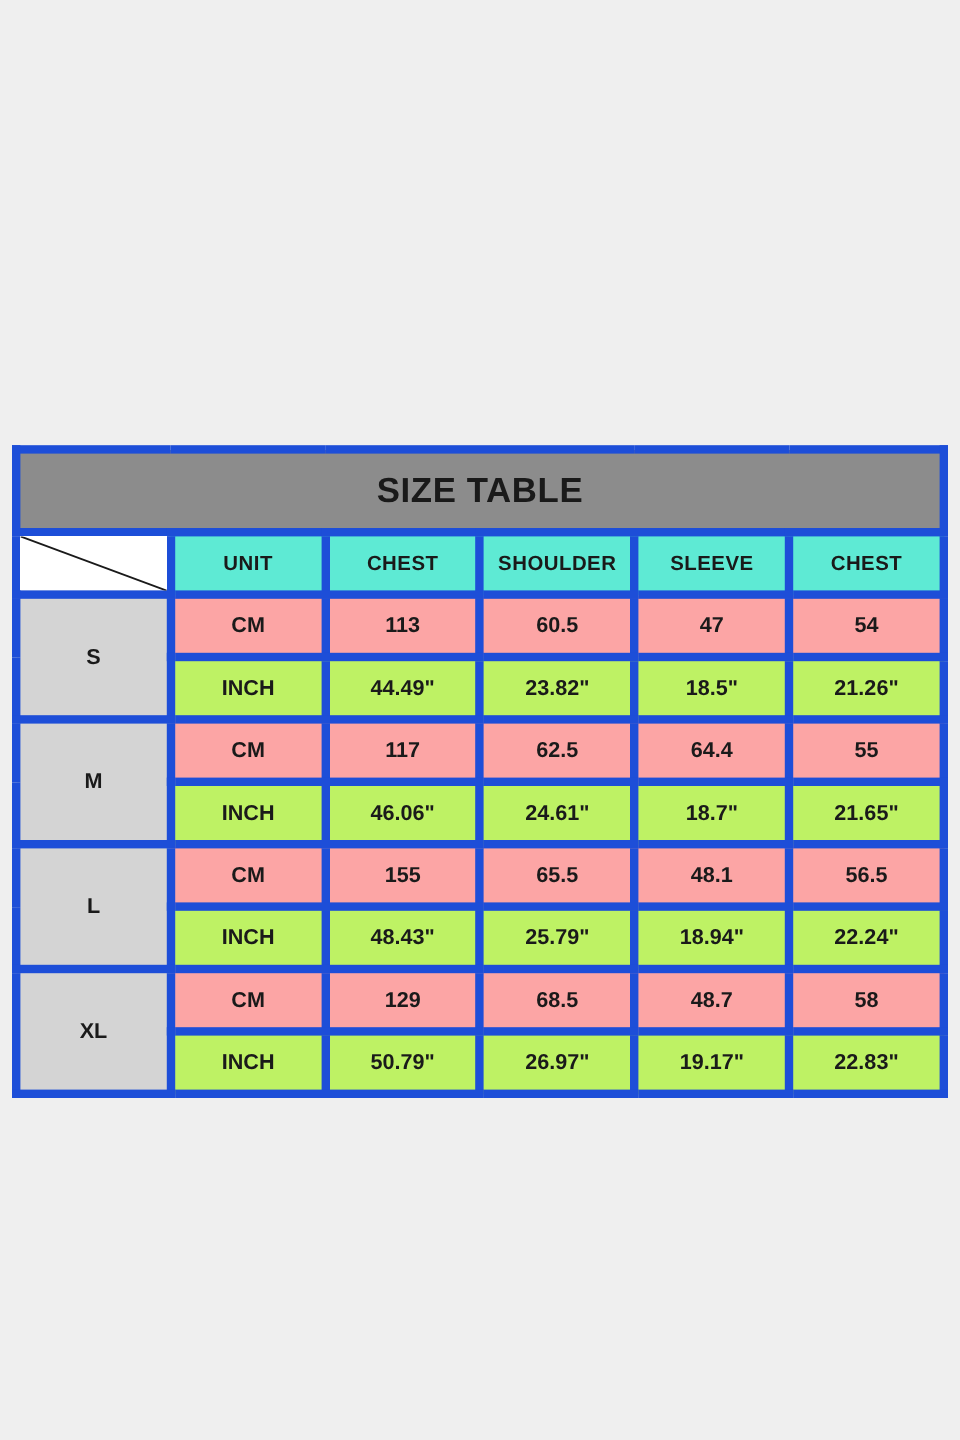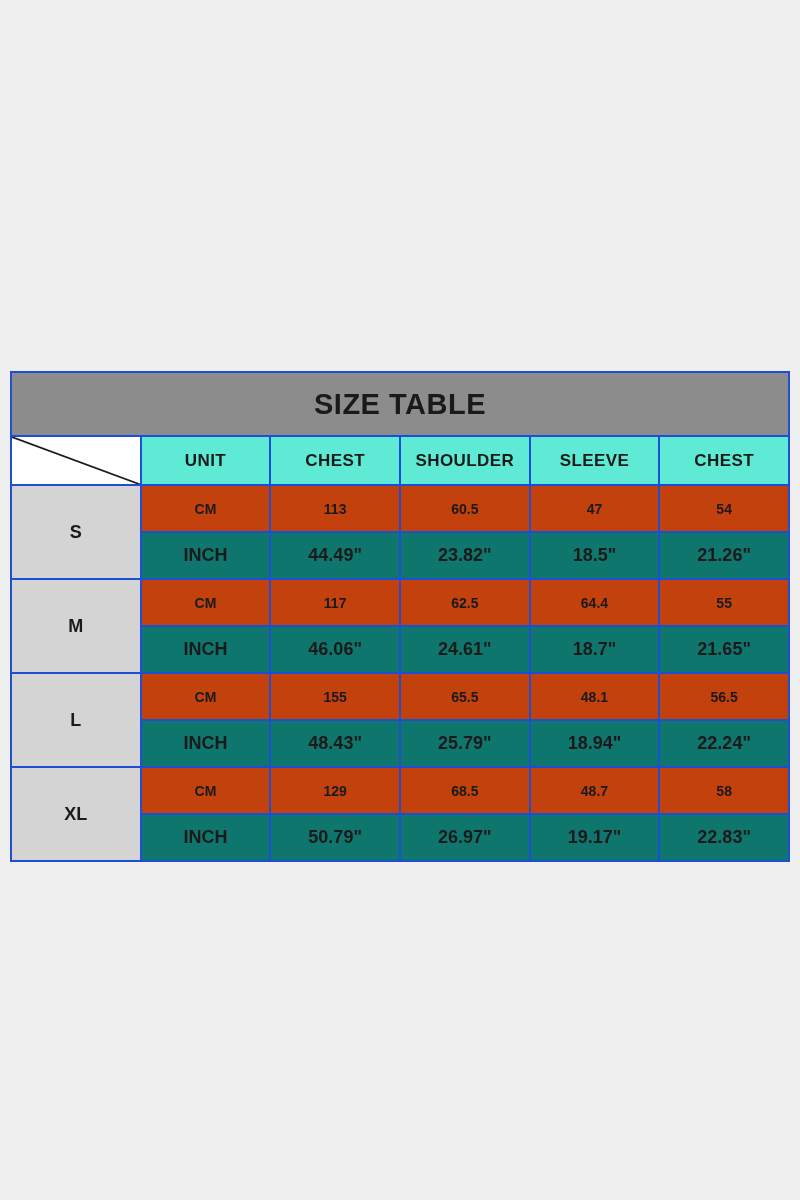--- a/index.html
+++ b/index.html
@@ -23,21 +23,21 @@
   }
 
   table.size-table {
     border-collapse: collapse;
     width: 780px;
     table-layout: fixed;
   }
 
   table.size-table td,
   table.size-table th {
-    border: 2px solid #1d4ed8;
+    border: 7px solid #1d4ed8;
     text-align: center;
     vertical-align: middle;
     color: #1a1a1a;
     font-weight: bold;
   }
 
   
   .title-cell {
     background: #8c8c8c;
     color: #ffffff;
@@ -69,26 +69,26 @@
 
   
   .size-cell {
     background: #d4d4d4;
     font-size: 18px;
     width: 116px;
   }
 
   
   .cm-cell {
-    background: #c2410c;
-    font-size: 14px;
+    background: #fca5a5;
+    font-size: 18px;
     height: 43px;
   }
   .inch-cell {
-    background: #0f766e;
+    background: #bef264;
     font-size: 18px;
     height: 43px;
   }
 
   .col-unit { width: 132px; }
   .col-data { width: 133px; }
 </style>
 </head>
 <body>
 

